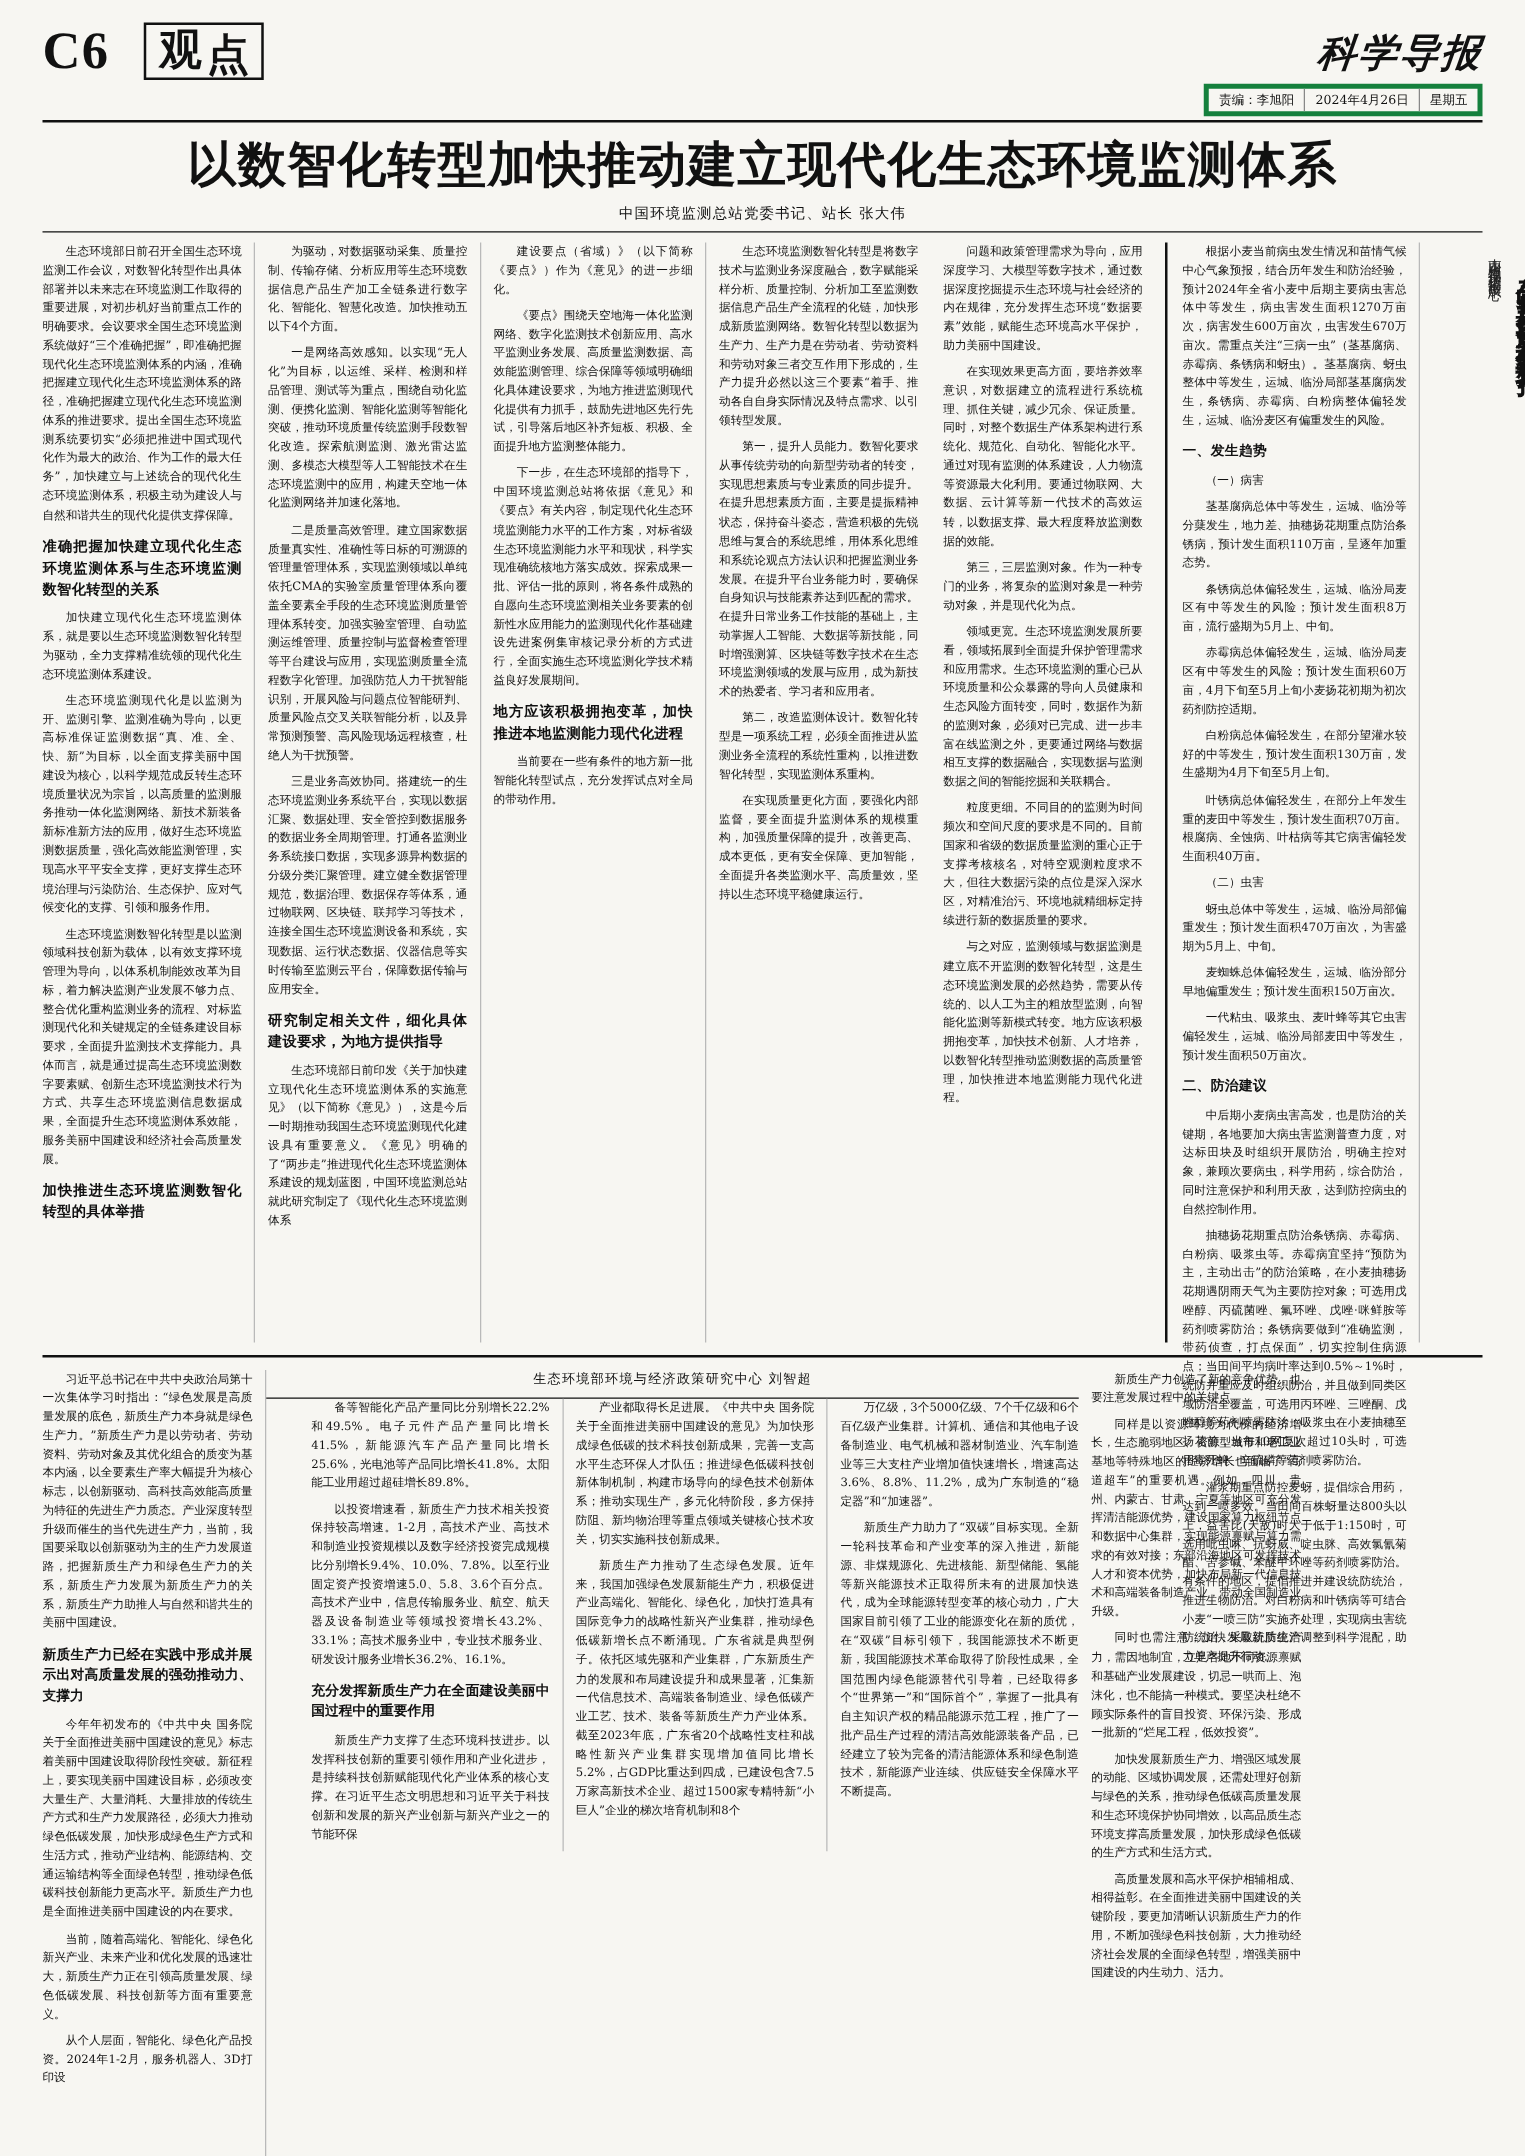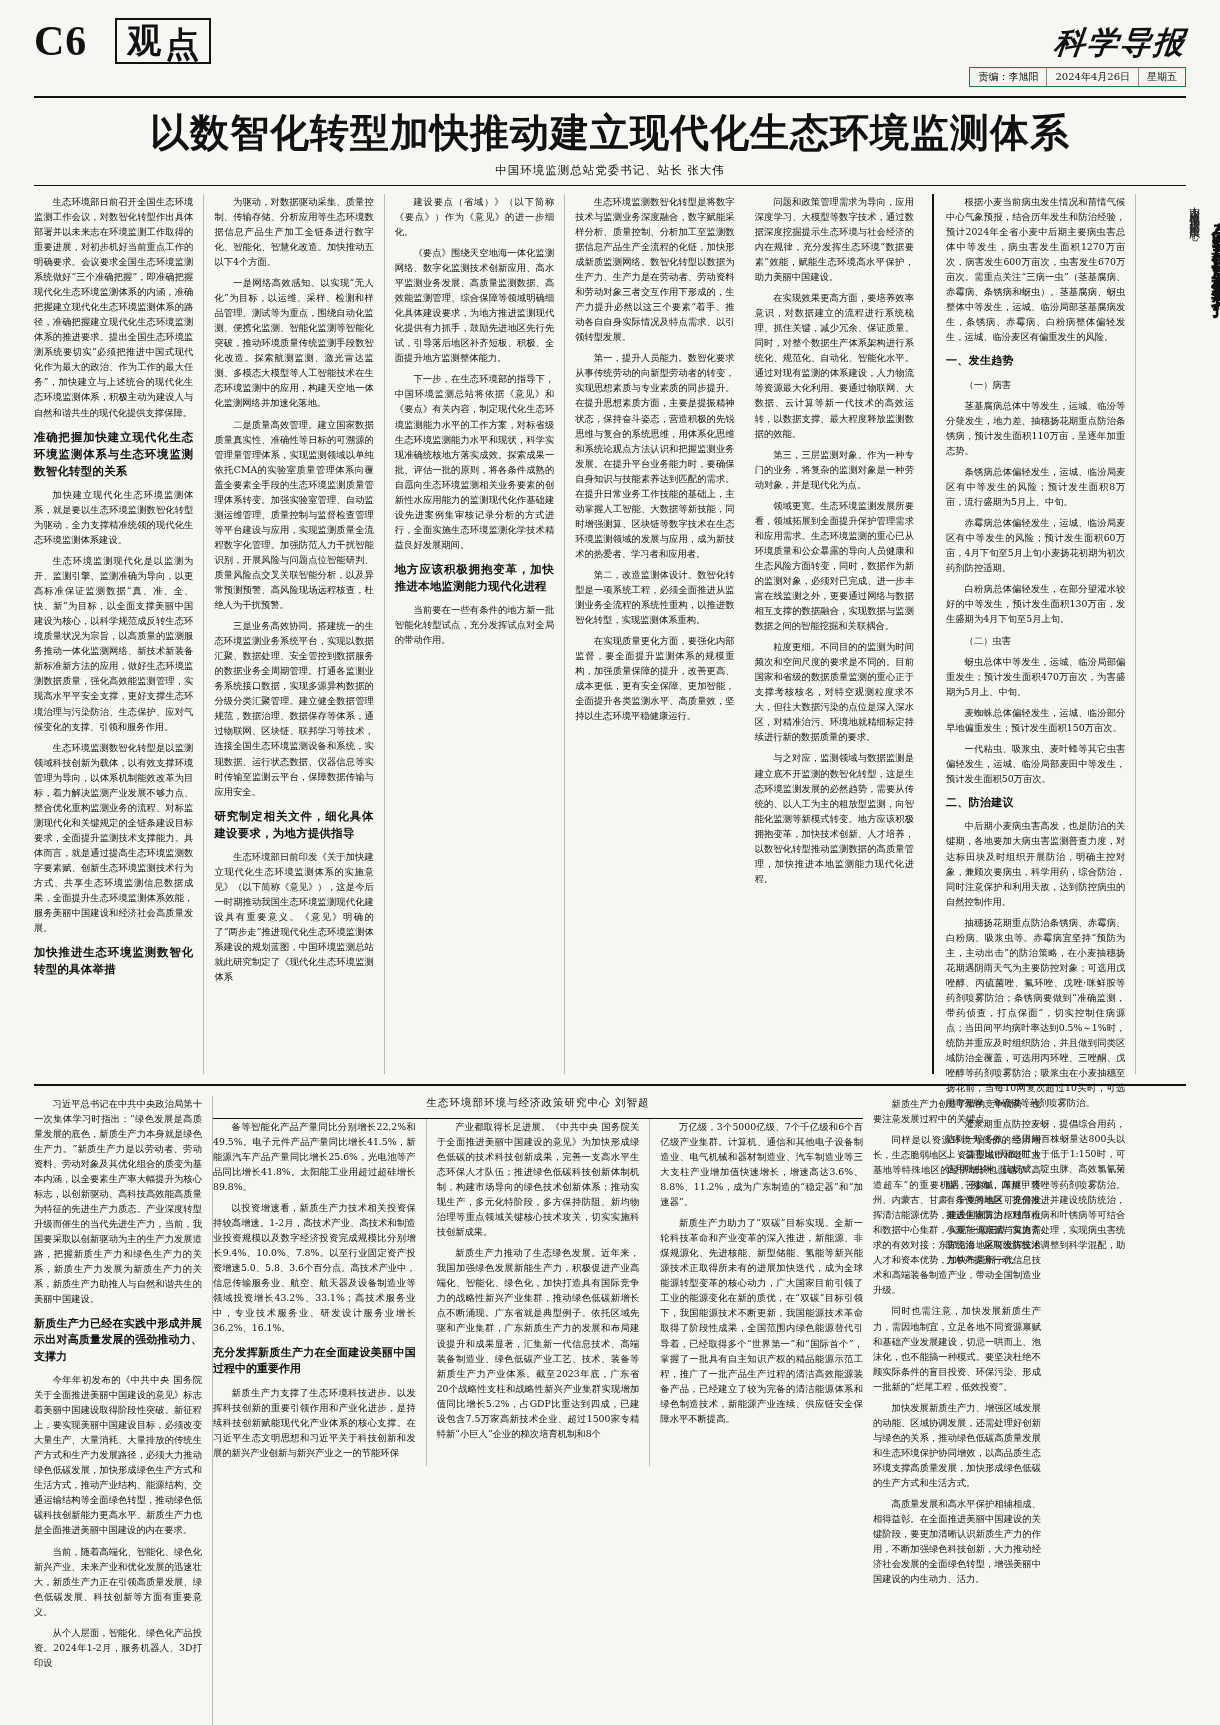--- a/index.html
+++ b/index.html
@@ -23,21 +23,21 @@
   }
   .mh-sec-1{font-size:34px;font-weight:700;line-height:1;}
   .mh-sec-2{font-size:34px;font-weight:700;line-height:1;position:relative;top:4px;}
   .mh-right{display:flex;flex-direction:column;align-items:flex-end;gap:3px;padding-top:4px;}
   .mh-title{
     font-size:31px;font-weight:700;letter-spacing:2px;
     font-family:"DejaVu Serif",serif;
     font-style:italic;
     transform:skewX(-6deg);
   }
-  .mh-meta{font-size:10px;display:flex;gap:0;align-items:stretch;border:1px solid #15803d;}
+  .mh-meta{font-size:10px;display:flex;gap:0;align-items:stretch;border:4px solid #15803d;}
   .mh-meta div{padding:2px 8px;border-right:1px solid #888;white-space:nowrap;}
   .mh-meta div:last-child{border-right:none;}
 
   .rule-thick{border-top:2px solid #111;margin-top:4px;}
 
   
   .headline-wrap{margin-top:10px;}
   .headline{
     font-size:39px;font-weight:700;letter-spacing:1px;text-align:center;
     font-family:"DejaVu Serif",serif;
@@ -100,21 +100,21 @@
   }
   .bcol:first-child{padding-left:0;}
   .bcol.last{border-right:none;padding-right:0;}
   .bcol p{margin:0 0 6px 0;text-indent:2em;}
   .bhead-wrap{width:650px;}
   .bheadline{
     font-size:29px;font-weight:700;letter-spacing:1px;text-align:center;
     font-family:"DejaVu Serif",serif;line-height:1.2;padding:6px 0 10px 0;
   }
   .bbyline{text-align:center;font-size:10.5px;letter-spacing:1px;padding-bottom:8px;}
-  .bbody{display:flex;}
+  .bbody{display:flex;margin-left:36px;}
   .bbody .bcol{width:203px;}
   .bsub-h{font-weight:700;font-size:11px;line-height:1.5;text-indent:0;margin:9px 0 7px 0;}
 </style>
 </head>
 <body>
 
 <div class="page">
 
   <div class="masthead">
     <div class="mh-left">
@@ -193,20 +193,21 @@
 
     <div class="right-block">
       <div class="rb-text">
         <p>根据小麦当前病虫发生情况和苗情气候中心气象预报，结合历年发生和防治经验，预计2024年全省小麦中后期主要病虫害总体中等发生，病虫害发生面积1270万亩次，病害发生600万亩次，虫害发生670万亩次。需重点关注“三病一虫”（茎基腐病、赤霉病、条锈病和蚜虫）。茎基腐病、蚜虫整体中等发生，运城、临汾局部茎基腐病发生，条锈病、赤霉病、白粉病整体偏轻发生，运城、临汾麦区有偏重发生的风险。</p>
         <div class="sub-h">一、发生趋势</div>
         <p>（一）病害</p>
         <p>茎基腐病总体中等发生，运城、临汾等分蘖发生，地力差、抽穗扬花期重点防治条锈病，预计发生面积110万亩，呈逐年加重态势。</p>
         <p>条锈病总体偏轻发生，运城、临汾局麦区有中等发生的风险；预计发生面积8万亩，流行盛期为5月上、中旬。</p>
         <p>赤霉病总体偏轻发生，运城、临汾局麦区有中等发生的风险；预计发生面积60万亩，4月下旬至5月上旬小麦扬花初期为初次药剂防控适期。</p>
         <p>白粉病总体偏轻发生，在部分望灌水较好的中等发生，预计发生面积130万亩，发生盛期为4月下旬至5月上旬。</p>
+        <p>叶锈病总体偏轻发生，在部分上年发生重的麦田中等发生，预计发生面积70万亩。根腐病、全蚀病、叶枯病等其它病害偏轻发生面积40万亩。</p>
         <p>（二）虫害</p>
         <p>蚜虫总体中等发生，运城、临汾局部偏重发生；预计发生面积470万亩次，为害盛期为5月上、中旬。</p>
         <p>麦蜘蛛总体偏轻发生，运城、临汾部分早地偏重发生；预计发生面积150万亩次。</p>
         <p>一代粘虫、吸浆虫、麦叶蜂等其它虫害偏轻发生，运城、临汾局部麦田中等发生，预计发生面积50万亩次。</p>
         <div class="sub-h">二、防治建议</div>
         <p>中后期小麦病虫害高发，也是防治的关键期，各地要加大病虫害监测普查力度，对达标田块及时组织开展防治，明确主控对象，兼顾次要病虫，科学用药，综合防治，同时注意保护和利用天敌，达到防控病虫的自然控制作用。</p>
         <p>抽穗扬花期重点防治条锈病、赤霉病、白粉病、吸浆虫等。赤霉病宜坚持“预防为主，主动出击”的防治策略，在小麦抽穗扬花期遇阴雨天气为主要防控对象；可选用戊唑醇、丙硫菌唑、氟环唑、戊唑·咪鲜胺等药剂喷雾防治；条锈病要做到“准确监测，带药侦查，打点保面”，切实控制住病源点；当田间平均病叶率达到0.5%～1%时，统防并重应及时组织防治，并且做到同类区域防治全覆盖，可选用丙环唑、三唑酮、戊唑醇等药剂喷雾防治；吸浆虫在小麦抽穗至扬花前，当每10网复次超过10头时，可选用毒死蜱、辛硫磷等药剂喷雾防治。</p>
         <p>灌浆期重点防控麦蚜，提倡综合用药，达到一喷多效。当田间百株蚜量达800头以上，益害比(天敌)时大于低于1:150时，可选用吡虫啉、抗蚜威、啶虫脒、高效氯氰菊酯、苦参碱、苯醚甲环唑等药剂喷雾防治。有条件的地区，提倡推进并建设统防统治，推进生物防治。对白粉病和叶锈病等可结合小麦“一喷三防”实施齐处理，实现病虫害统防统治，采取统防统治调整到科学混配，助力单产提升行动。</p>
       </div>
       <div class="rb-title">

